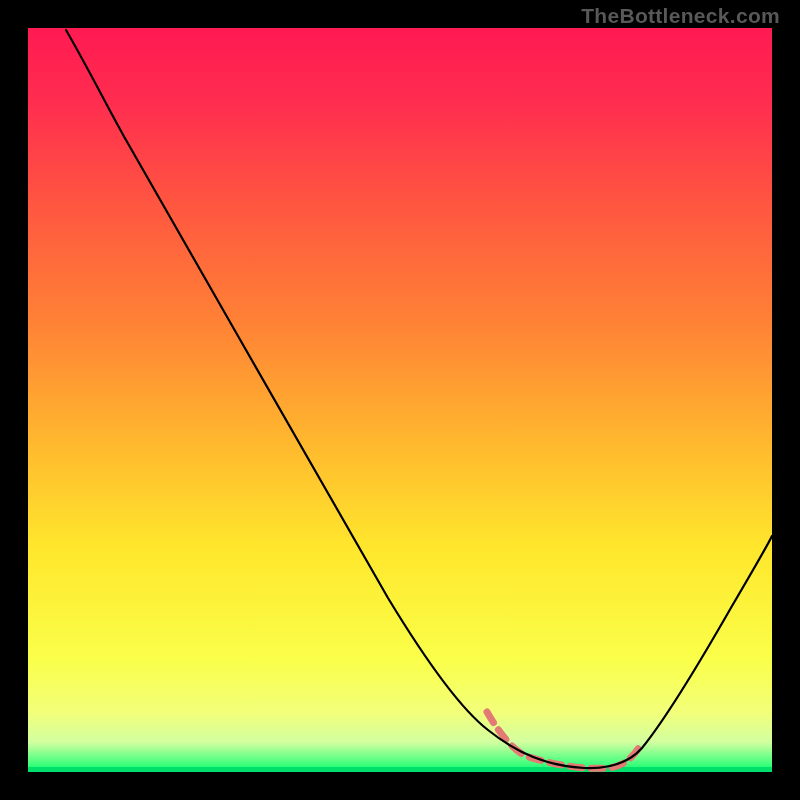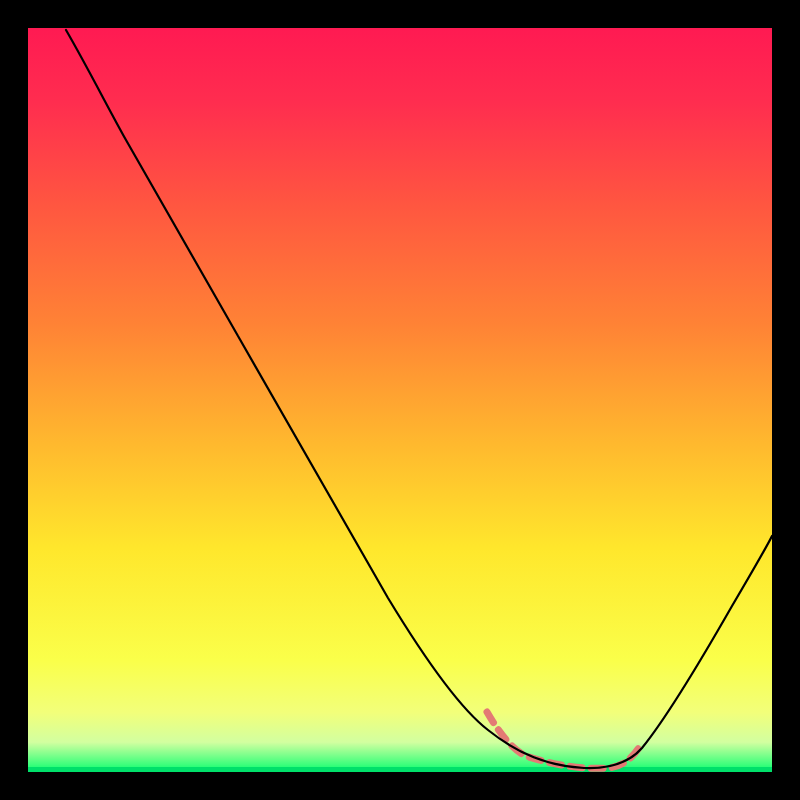--- a/index.html
+++ b/index.html
@@ -81,20 +81,21 @@
     fill: none;
     stroke-linecap: round;
     stroke-dasharray: 12 9;
   }
 </style>
 </head>
 <body>
 
 <div class="container">
 
+  <div class="watermark">TheBottleneck.com</div>
 
   <div class="plot-area">
     <div class="gradient"></div>
     <div class="green-line"></div>
 
     <svg class="curve" viewBox="0 0 744 744" preserveAspectRatio="none">
 
       <path class="dashed" d="M 459 684
                Q 480 720 498 728
                Q 540 742 580 740

